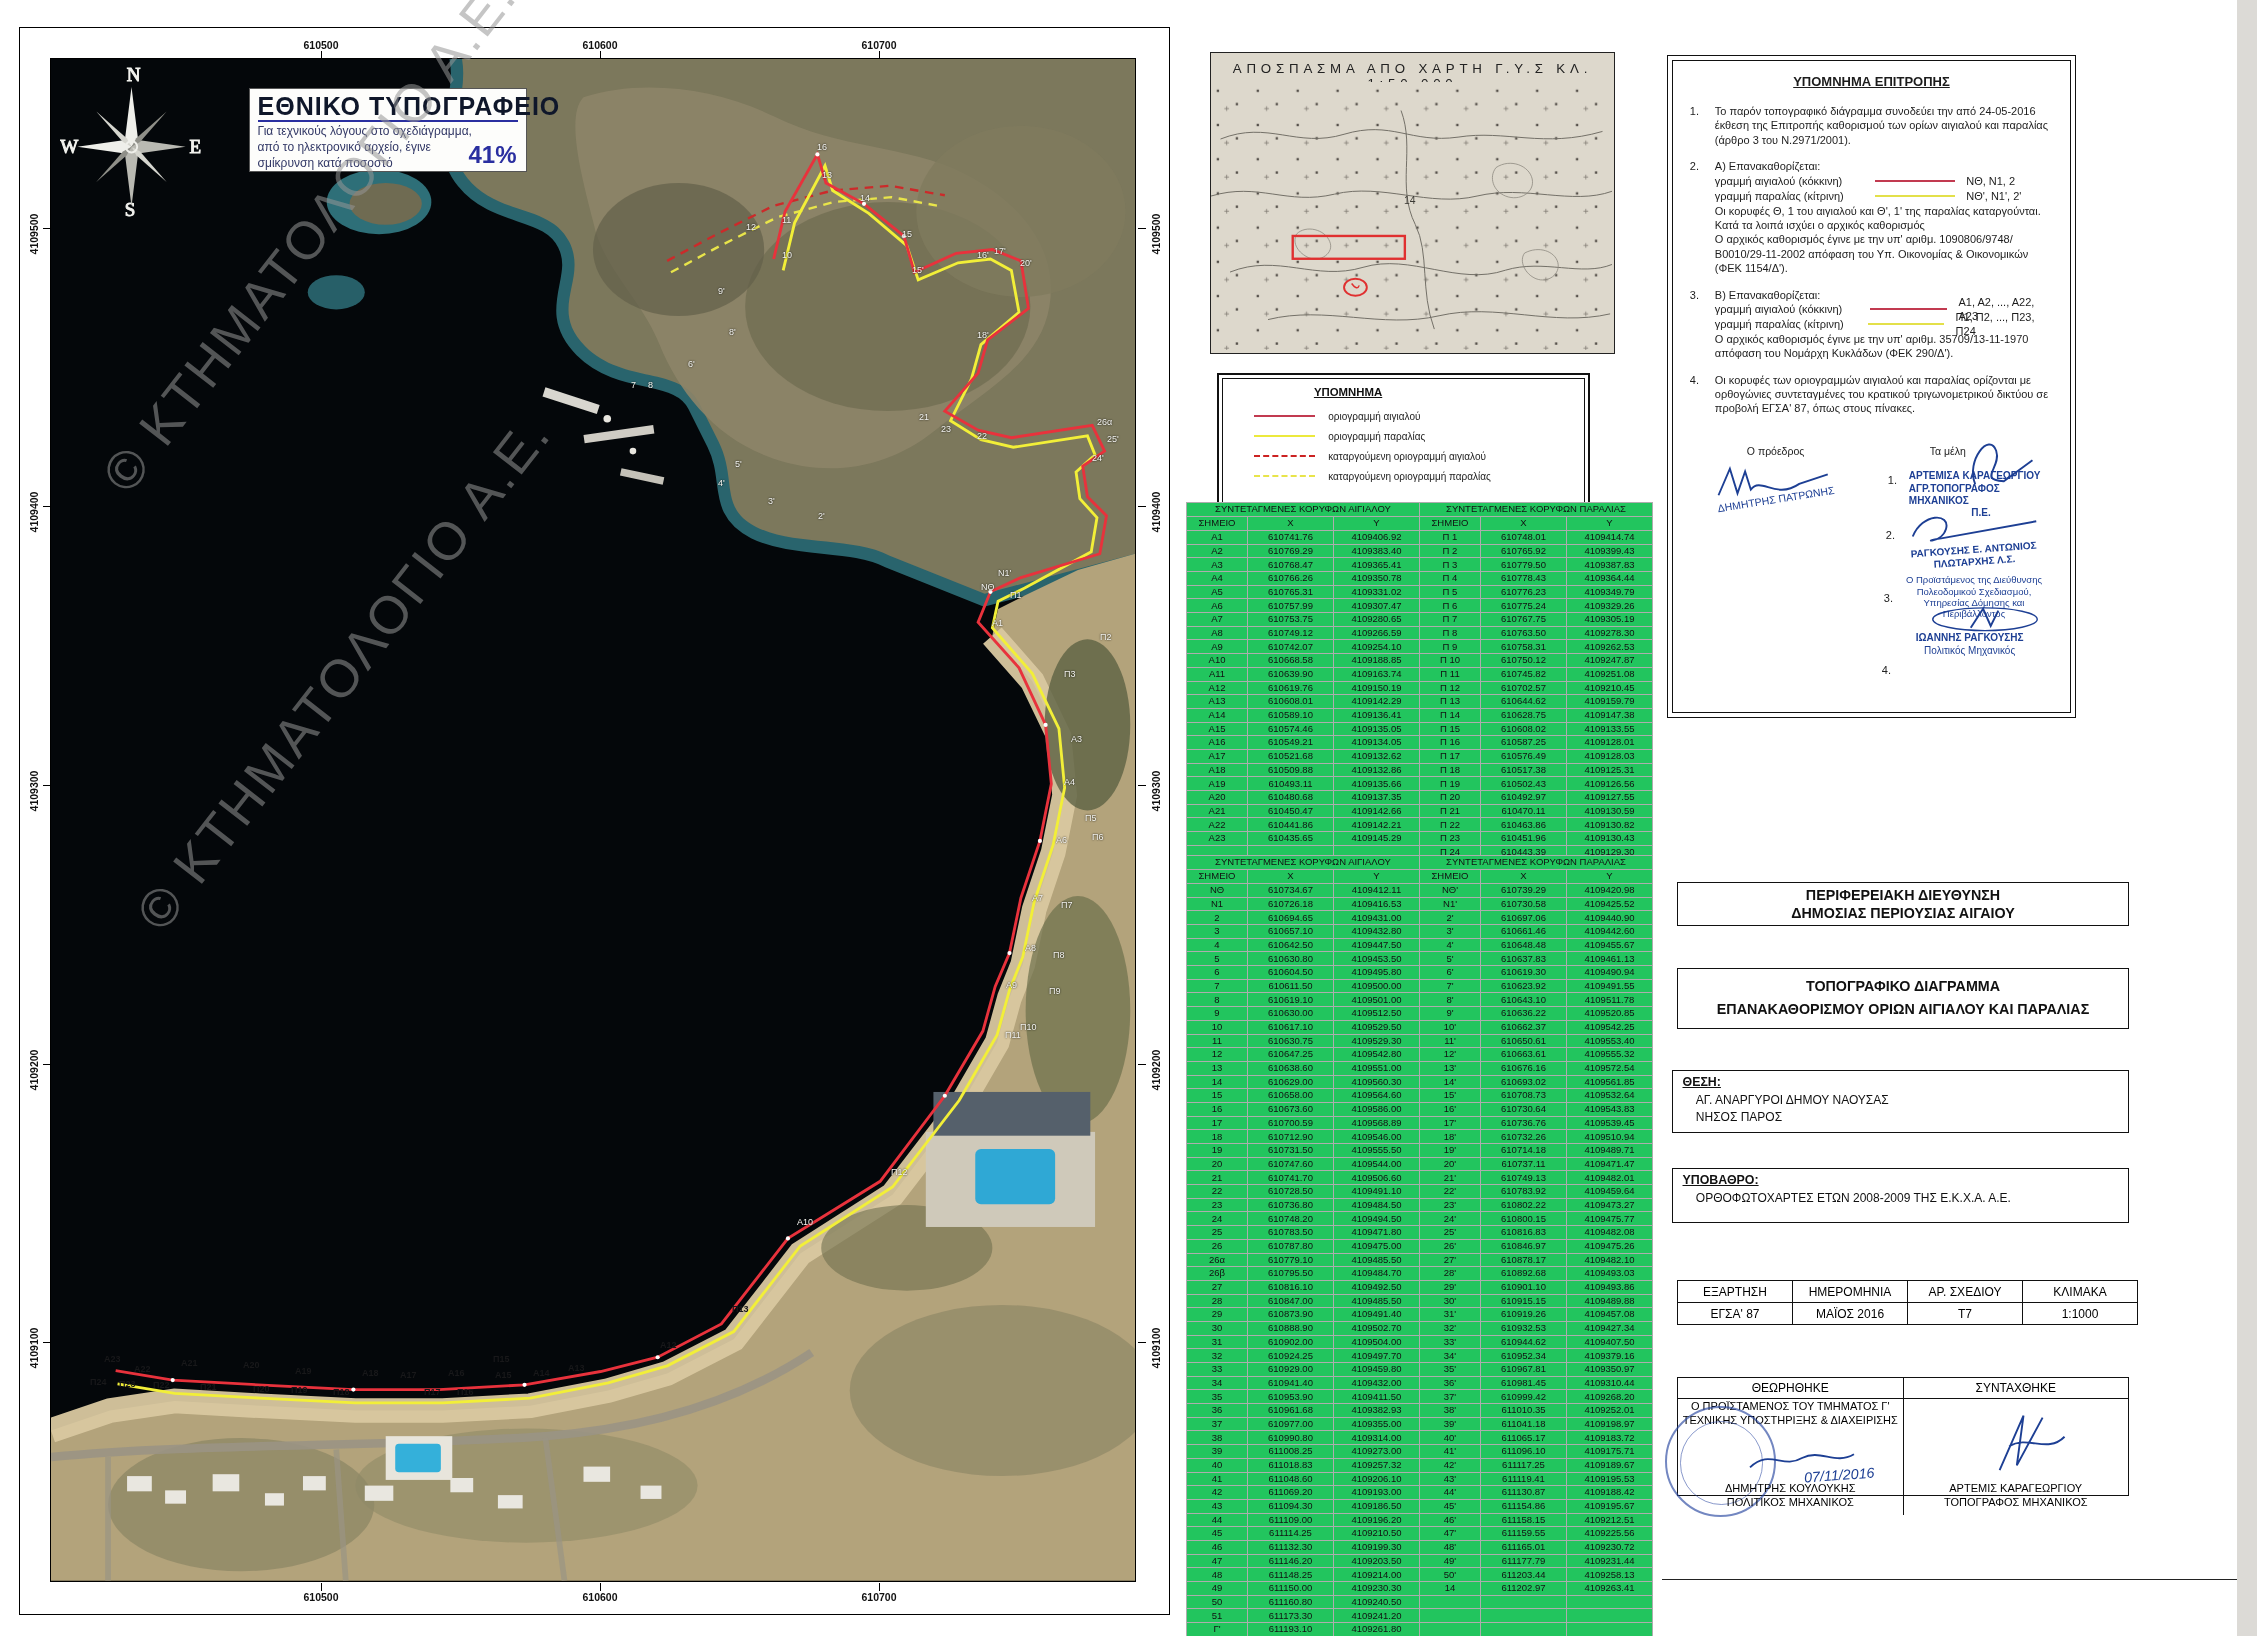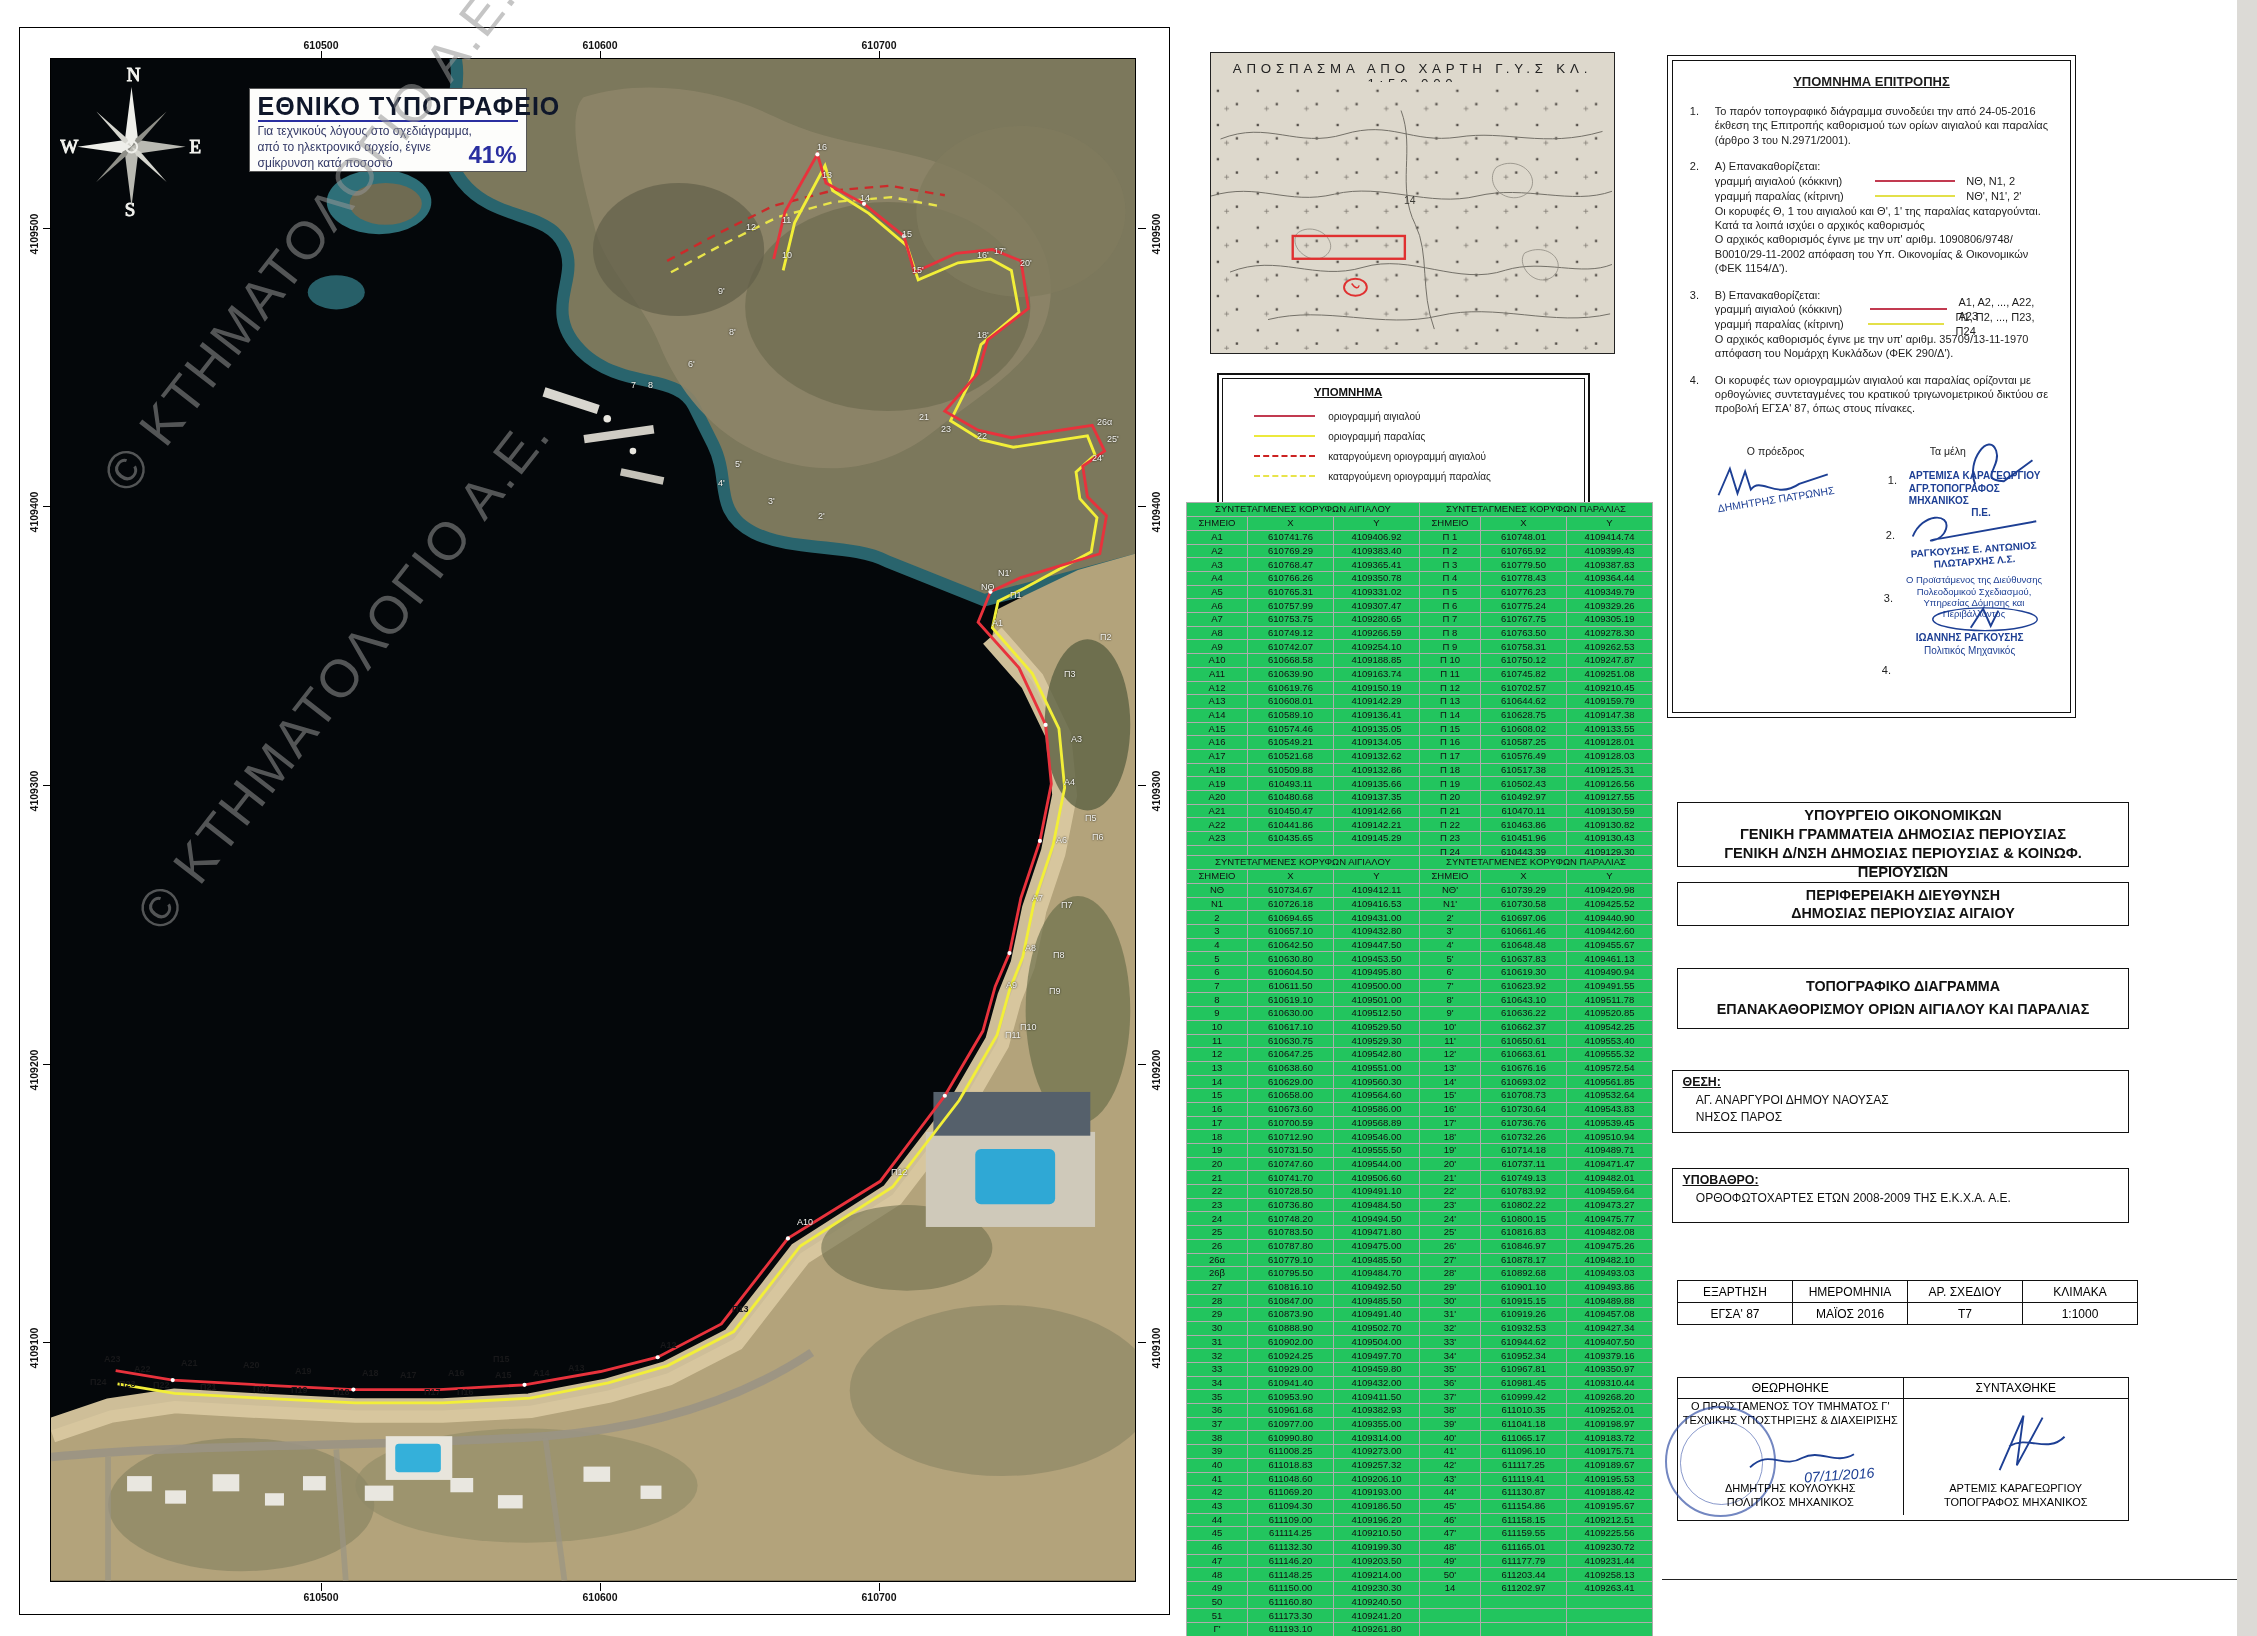--- a/index.html
+++ b/index.html
@@ -84,21 +84,21 @@
   #diagram-box{left:1677px;top:968px;width:452px;height:61px;padding-top:5.7px;}
   #diagram-box div{font-size:14.3px;font-weight:bold;line-height:23px;}
   #thesi-box{left:1672px;top:1070px;width:457px;height:63px;text-align:left;padding:3.8px 9.5px;}
   #ypovathro-box{left:1672px;top:1168px;width:457px;height:55px;text-align:left;padding:3.8px 9.5px;}
   .blk-label{font-size:12.4px;font-weight:bold;text-decoration:underline;}
   .blk-line{font-size:12px;margin:3.8px 0 0 13.3px;}
 
   #info-table{left:1677px;top:1280px;border-collapse:collapse;background:#fff;}
   #info-table td{border:1.9px solid #111;width:112px;height:19px;text-align:center;font-size:12px;}
 
-  #approval{left:1677px;top:1377px;width:452px;height:144px;border:1.9px solid #111;background:#fff;box-sizing:border-box;}
+  #approval{left:1677px;top:1377px;width:452px;height:119px;border:1.9px solid #111;background:#fff;box-sizing:border-box;}
   #approval .hdr{display:flex;border-bottom:1.9px solid #111;}
   #approval .hdr div{flex:1;text-align:center;font-size:12px;padding:2.9px 0;}
   #approval .hdr div:first-child{border-right:1.9px solid #111;}
   #approval .body{display:flex;height:116px;}
   #approval .cell{flex:1;position:relative;text-align:center;font-size:11px;}
   #approval .cell.l{border-right:1.9px solid #111;}
   .appr-line{line-height:14.3px;}
   .appr-names{position:absolute;bottom:5.7px;width:100%;line-height:14.3px;}
   .stamp{position:absolute;border:2.4px solid rgba(40,70,160,0.65);border-radius:50%;}
   .stamp .in{position:absolute;left:12%;top:12%;width:76%;height:76%;border:1.4px solid rgba(40,70,160,0.55);border-radius:50%;}
@@ -1161,25 +1161,20 @@
         <div class="abs bluetxt" style="left:226px;top:204px;font-size:10px;font-weight:bold;line-height:12.4px;text-align:center;">
           <div>ΙΩΑΝΝΗΣ ΡΑΓΚΟΥΣΗΣ</div>
           <div style="font-weight:normal;">Πολιτικός Μηχανικός</div>
         </div>
 
         <span class="memnum" style="left:192px;top:236px;">4.</span>
       </div>
     </div>
   </div>
 
-  <div class="abs tb-box" id="ministry-box">
-    <div>ΥΠΟΥΡΓΕΙΟ ΟΙΚΟΝΟΜΙΚΩΝ</div>
-    <div>ΓΕΝΙΚΗ ΓΡΑΜΜΑΤΕΙΑ ΔΗΜΟΣΙΑΣ ΠΕΡΙΟΥΣΙΑΣ</div>
-    <div>ΓΕΝΙΚΗ Δ/ΝΣΗ ΔΗΜΟΣΙΑΣ ΠΕΡΙΟΥΣΙΑΣ &amp; ΚΟΙΝΩΦ. ΠΕΡΙΟΥΣΙΩΝ</div>
-  </div>
 
   <div class="abs tb-box" id="regional-box">
     <div>ΠΕΡΙΦΕΡΕΙΑΚΗ  ΔΙΕΥΘΥΝΣΗ</div>
     <div>ΔΗΜΟΣΙΑΣ ΠΕΡΙΟΥΣΙΑΣ ΑΙΓΑΙΟΥ</div>
   </div>
 
   <div class="abs tb-box" id="diagram-box">
     <div>ΤΟΠΟΓΡΑΦΙΚΟ  ΔΙΑΓΡΑΜΜΑ</div>
     <div>ΕΠΑΝΑΚΑΘΟΡΙΣΜΟΥ ΟΡΙΩΝ ΑΙΓΙΑΛΟΥ ΚΑΙ ΠΑΡΑΛΙΑΣ</div>
   </div>

